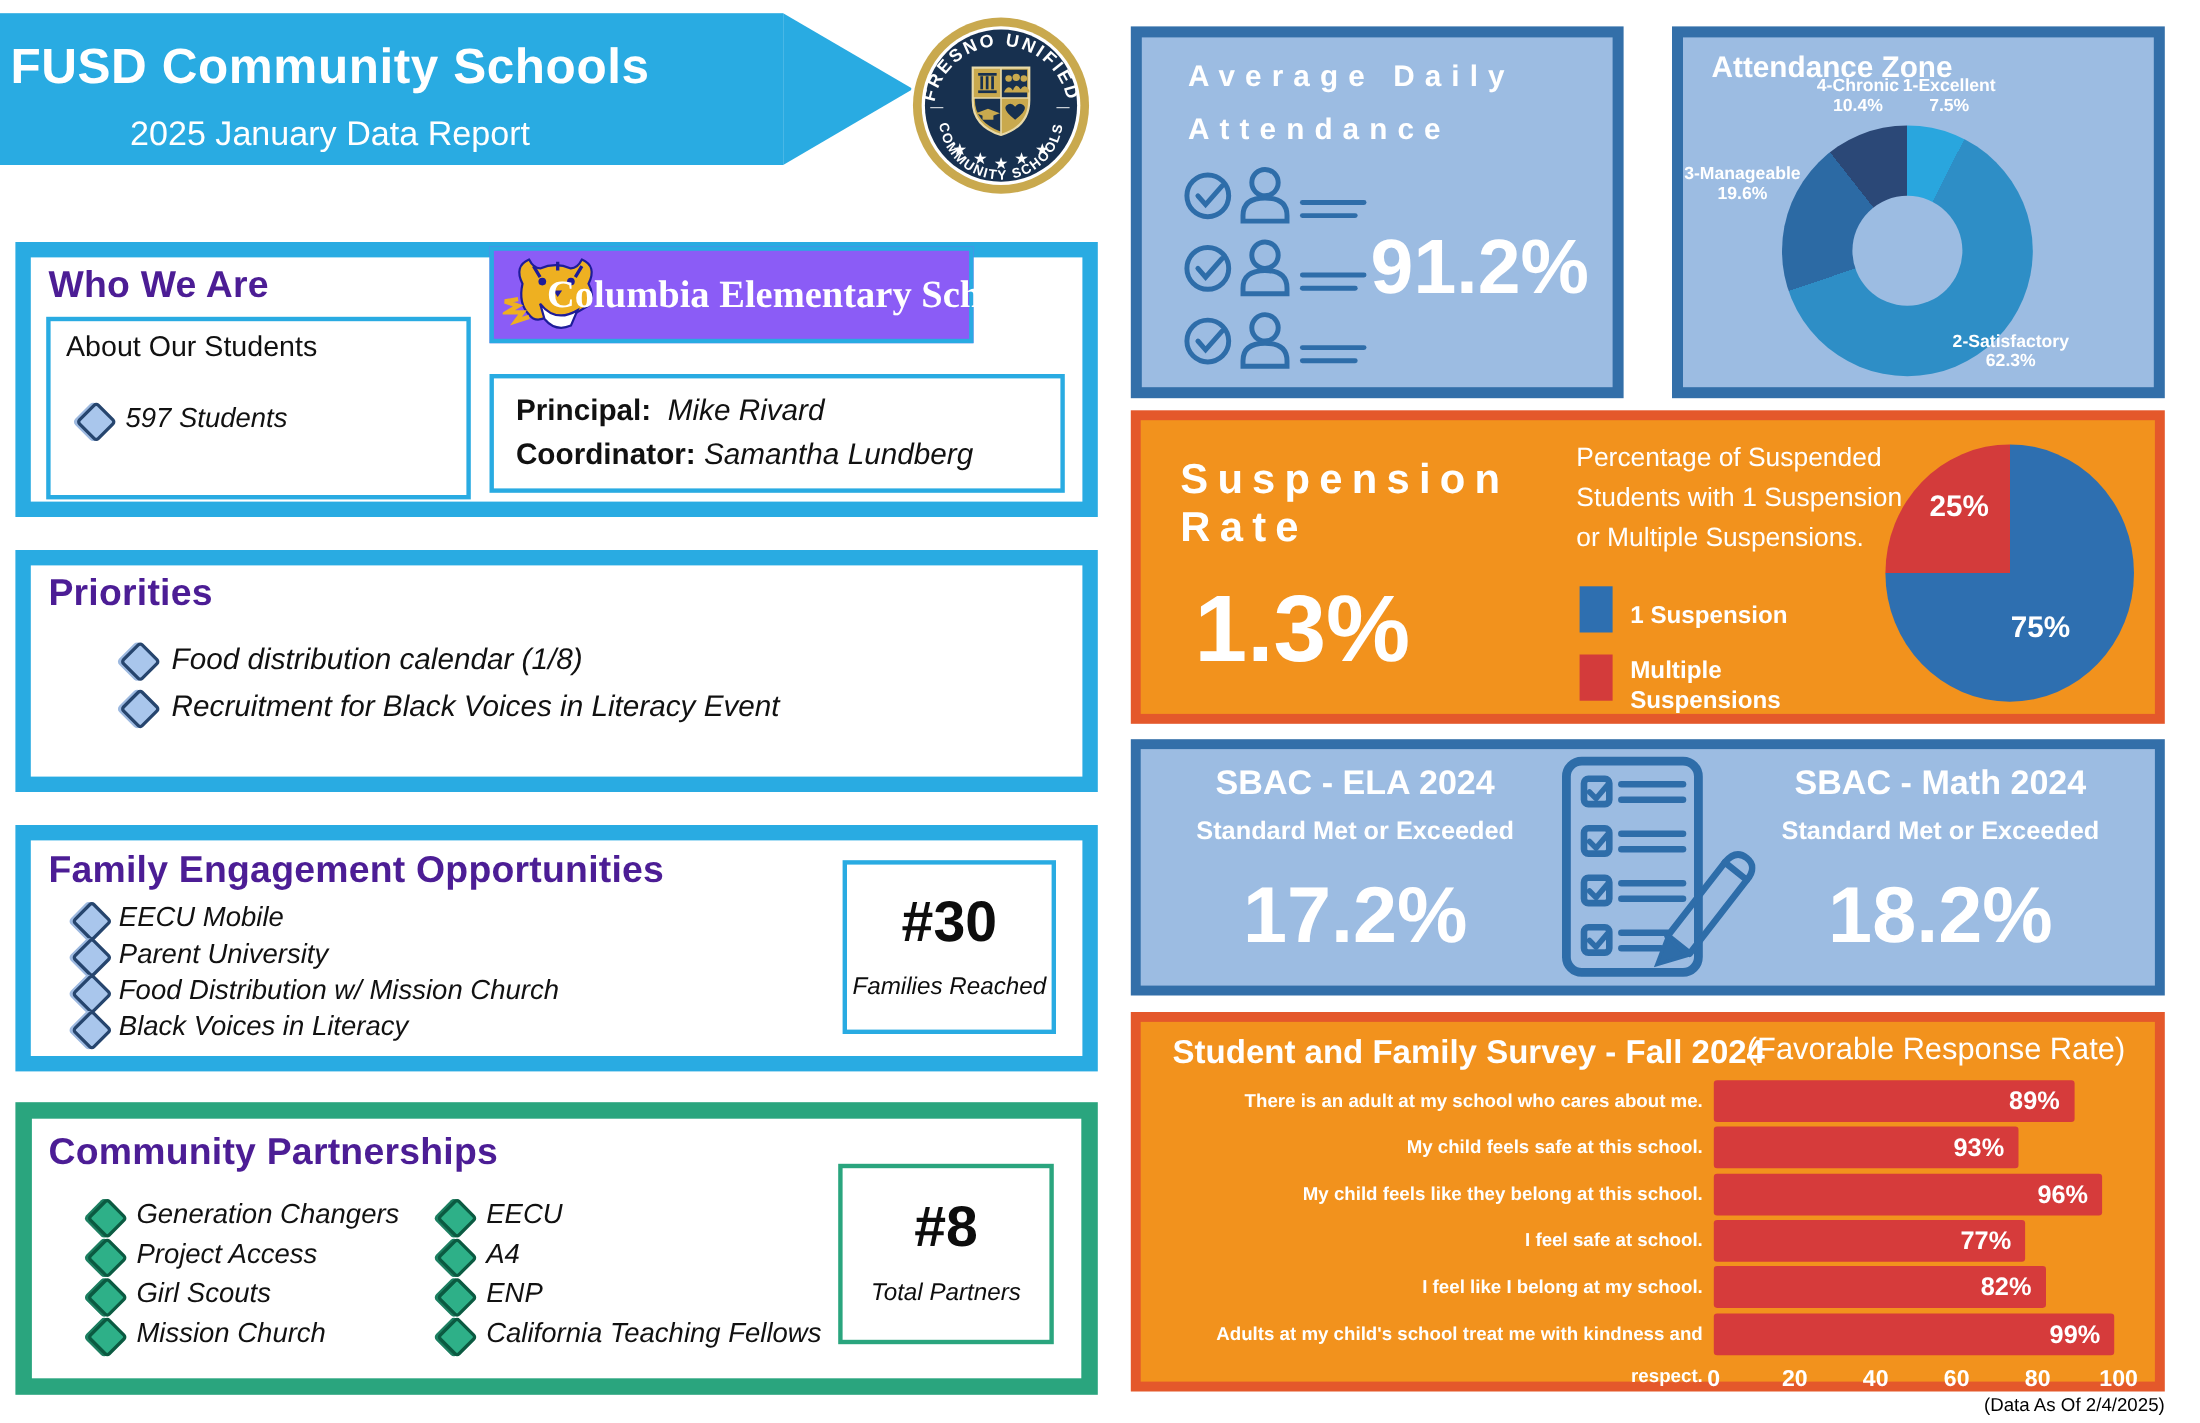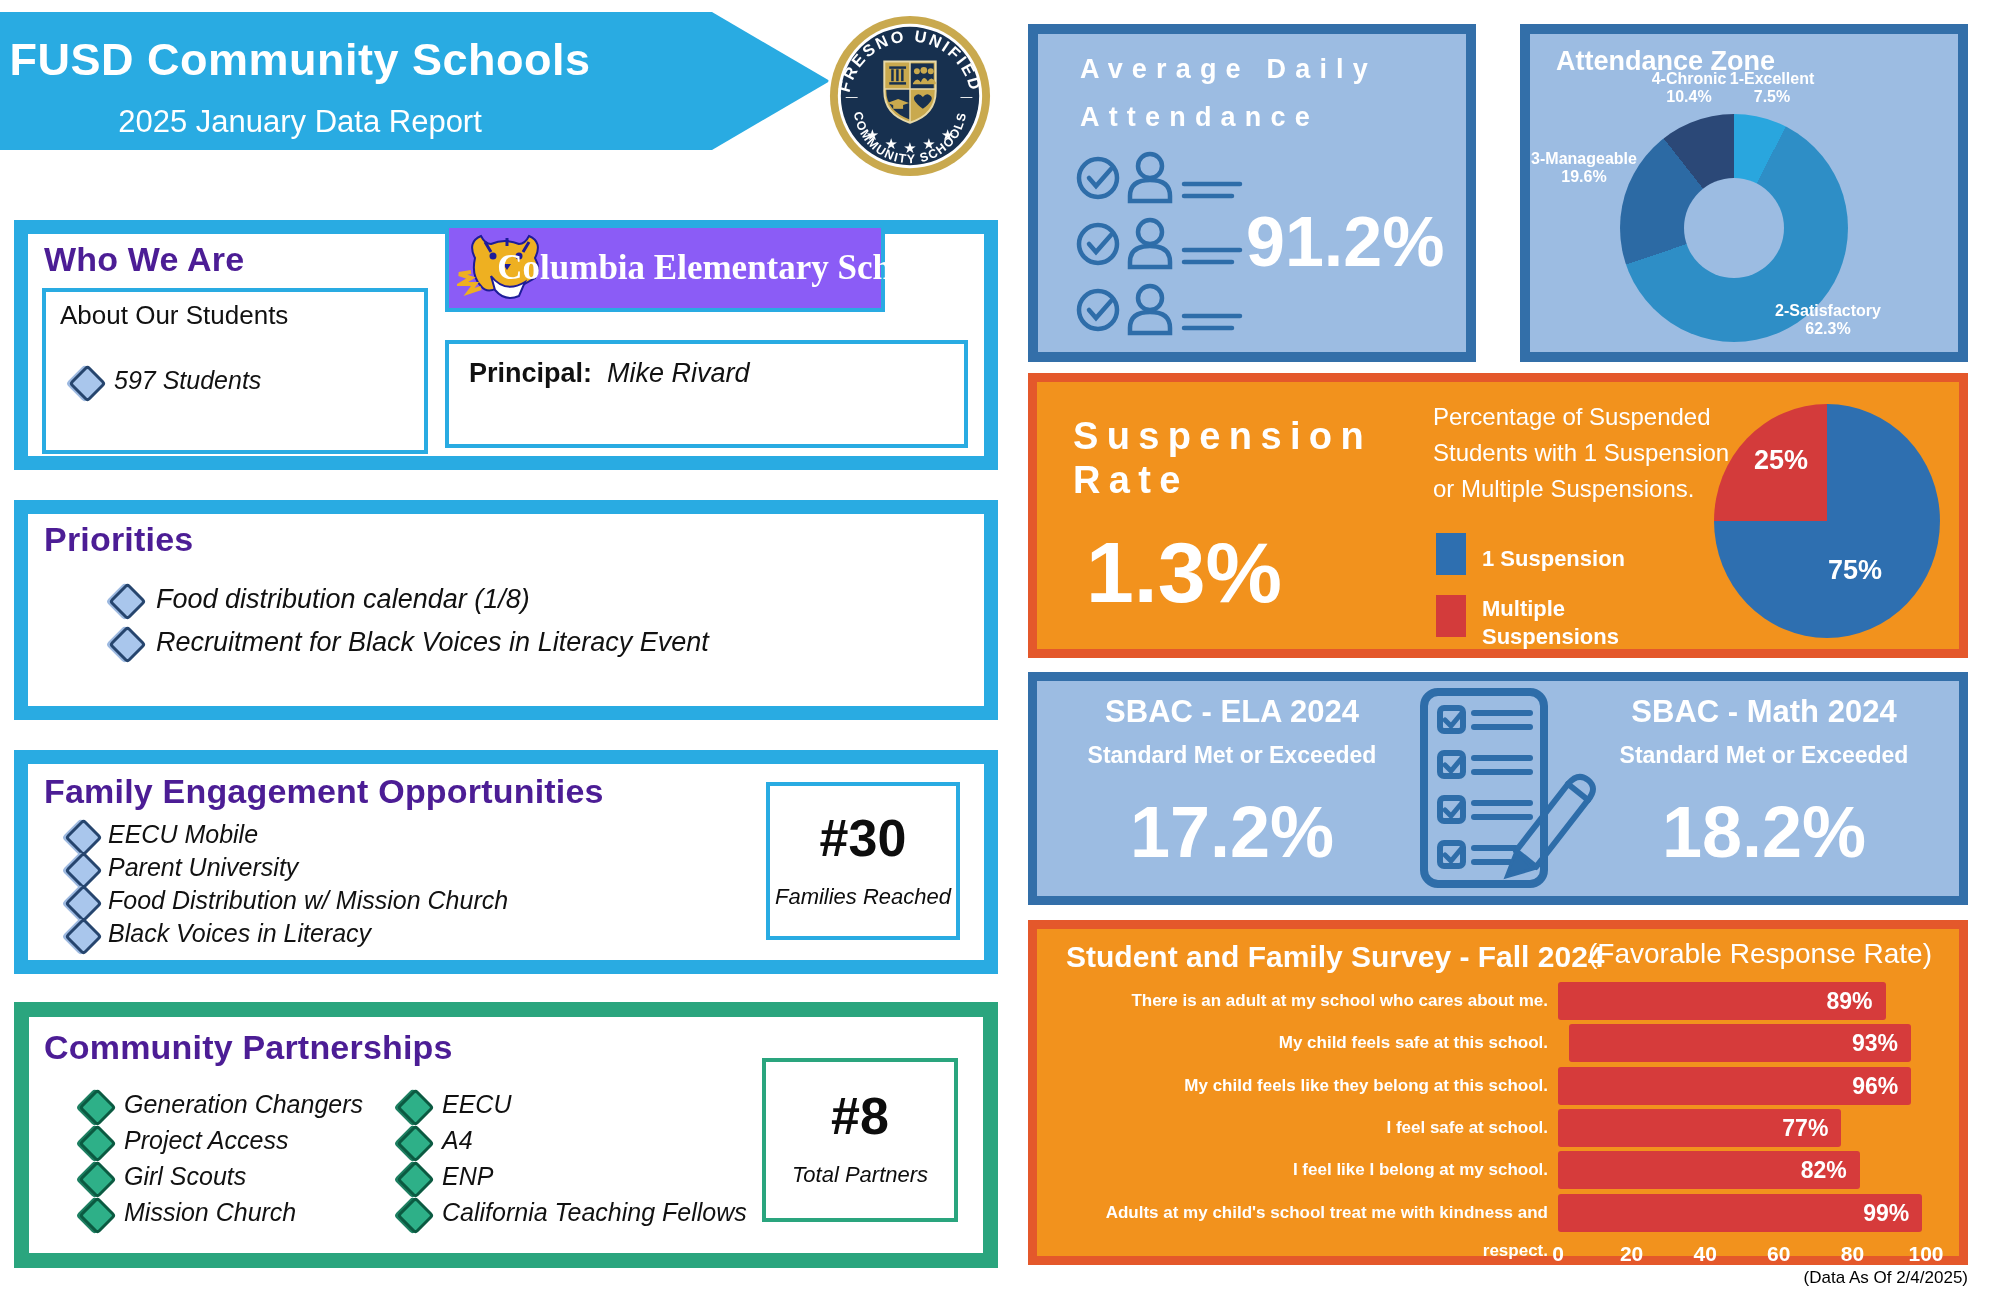--- a/index.html
+++ b/index.html
@@ -166,20 +166,21 @@
         <circle cx="36" cy="26" r="3.5" fill="#1e1c99"></circle>
           <circle cx="62" cy="26" r="3.5" fill="#1e1c99"></circle>
         <path d="M46 34 l8 0 l-4 6 z" fill="#1e1c99"></path>
         <path d="M28 12 l6 10 M72 12 l-6 10 M50 8 l0 8" stroke="#1e1c99" stroke-width="3" fill="none"></path>
       </svg>
       <div class="columbia-name">Columbia Elementary School</div>
     </div>
 
     <div class="pc-box">
       <div class="pc-line" style="top:14px;"><b>Principal:</b>&nbsp; <i>Mike Rivard</i></div>
+      <div class="pc-line" style="top:54px;"><b>Coordinator:</b> <i>Samantha Lundberg</i></div>
     </div>
   </div>
 
   <div class="section sec-cyan" style="top:500px;height:220px;">
     <div class="sec-fill"></div>
     <div class="sec-title" style="left:30px;top:20px;">Priorities</div>
     <div class="bullet-diamond" style="left:100px;top:88px;"></div>
     <div class="bullet-text" style="left:142px;top:84px;font-size:27px;">Food distribution calendar (1/8)</div>
     <div class="bullet-diamond" style="left:100px;top:131px;"></div>
     <div class="bullet-text" style="left:142px;top:127px;font-size:27px;">Recruitment for Black Voices in Literacy Event</div>
@@ -335,21 +336,21 @@
   <div class="panel orange-panel-border" style="left:1028px;top:920px;width:940px;height:345px;">
     <div class="panel-fill orange-fill" style="inset:9px;"></div>
     <div class="survey-title">Student and Family Survey - Fall 2024</div>
     <div class="survey-sub">(Favorable Response Rate)</div>
     <div id="survey-chart" style="position:absolute;inset:0;">
         <div class="survey-row-label" style="left: 20px; width: 500px; top: 62px; height: 38px; line-height: 38px;">There is an adult at my school who cares about me.</div>
         <div class="survey-bar" style="left: 530px; top: 62px; width: 327.52px; height: 38px;">
           <span>89%</span>
         </div>
         <div class="survey-row-label" style="left: 20px; width: 500px; top: 104.3px; height: 38px; line-height: 38px;">My child feels safe at this school.</div>
-        <div class="survey-bar" style="left: 530px; top: 104.3px; width: 342px; height: 38px; margin-left: 11px;">
+        <div class="survey-bar" style="left: 530px; top: 104.3px; width: 277px; height: 38px;">
           <span>93%</span>
         </div>
         <div class="survey-row-label" style="left: 20px; width: 500px; top: 146.6px; height: 38px; line-height: 38px;">My child feels like they belong at this school.</div>
         <div class="survey-bar" style="left: 530px; top: 146.6px; width: 353.28px; height: 38px;">
           <span>96%</span>
         </div>
         <div class="survey-row-label" style="left: 20px; width: 500px; top: 188.9px; height: 38px; line-height: 38px;">I feel safe at school.</div>
         <div class="survey-bar" style="left: 530px; top: 188.9px; width: 283.36px; height: 38px;">
           <span>77%</span>
         </div>

